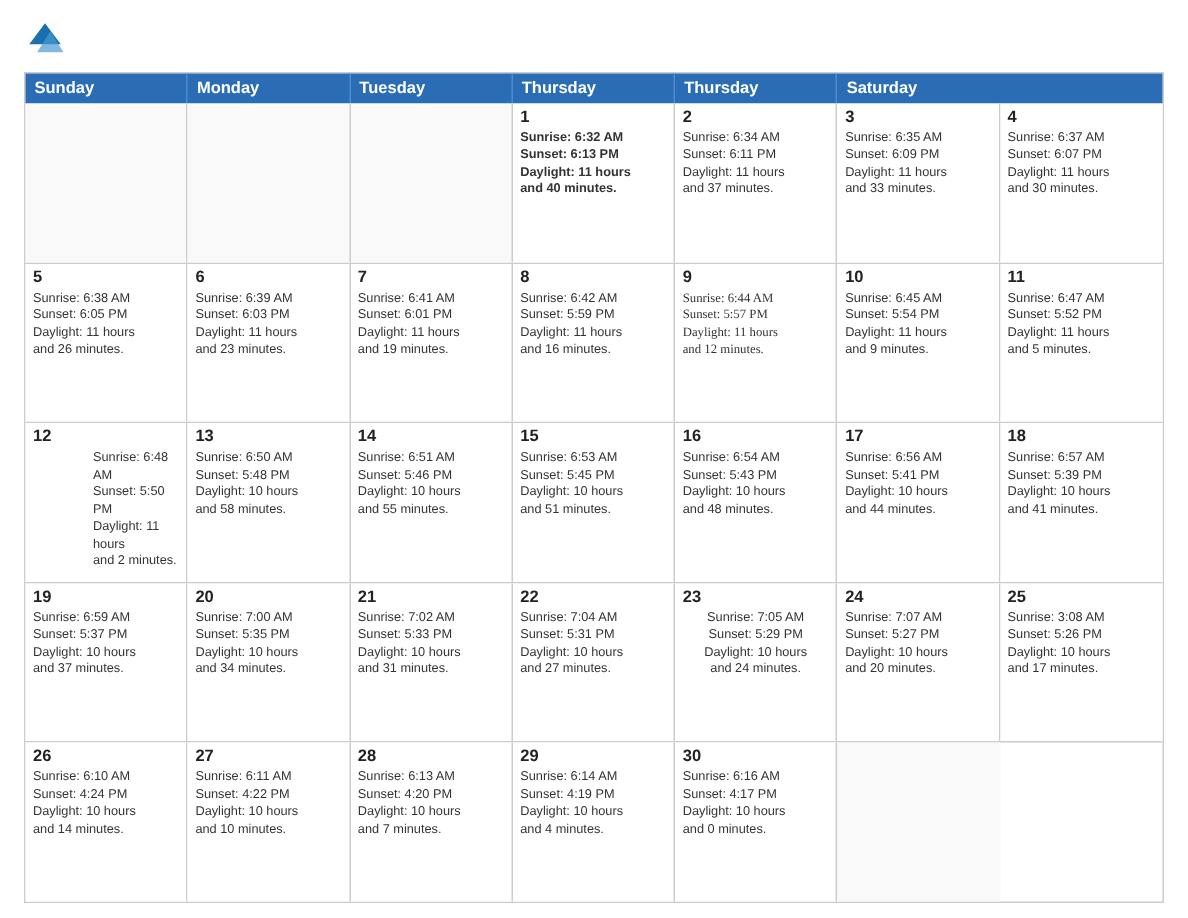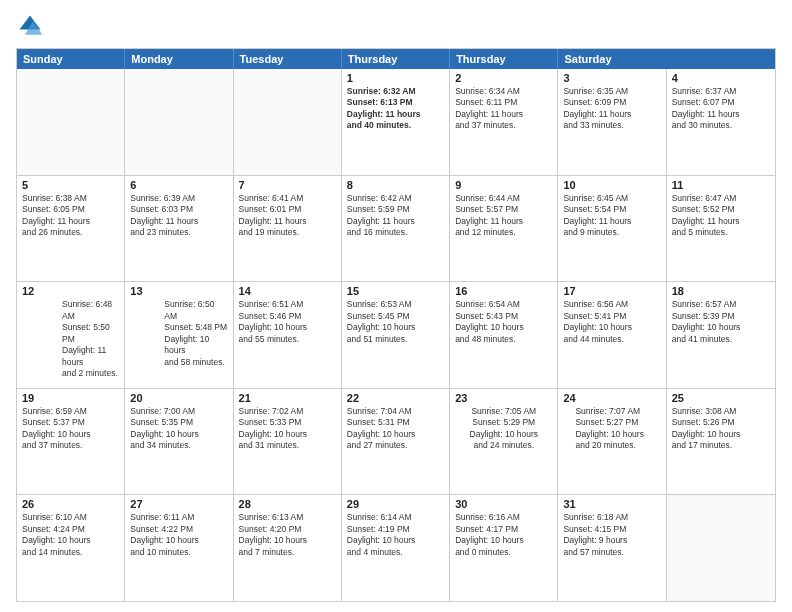--- a/index.html
+++ b/index.html
@@ -195,21 +195,21 @@
           </div>
           <div class="cal-cell">
             <div class="day-num">8</div>
             <div class="cell-text" style="white-space: pre-line;">Sunrise: 6:42 AM
 Sunset: 5:59 PM
 Daylight: 11 hours
 and 16 minutes.</div>
           </div>
           <div class="cal-cell">
             <div class="day-num">9</div>
-            <div class="cell-text" style="white-space: pre-line;">Sunrise: 6:44 AM
+            <div class="cell-text" style="white-space: pre-line; font-family: Liberation Serif, serif;">Sunrise: 6:44 AM
 Sunset: 5:57 PM
 Daylight: 11 hours
 and 12 minutes.</div>
           </div>
           <div class="cal-cell">
             <div class="day-num">10</div>
             <div class="cell-text" style="white-space: pre-line;">Sunrise: 6:45 AM
 Sunset: 5:54 PM
 Daylight: 11 hours
 and 9 minutes.</div>
@@ -225,21 +225,21 @@
         <div class="cal-row">
           <div class="cal-cell">
             <div class="day-num">12</div>
             <div class="cell-text" style="white-space: pre-line; margin-left: 40px;">Sunrise: 6:48 AM
 Sunset: 5:50 PM
 Daylight: 11 hours
 and 2 minutes.</div>
           </div>
           <div class="cal-cell">
             <div class="day-num">13</div>
-            <div class="cell-text" style="white-space: pre-line; margin-left: 34px;">Sunrise: 6:50 AM
+            <div class="cell-text" style="white-space: pre-line;">Sunrise: 6:50 AM
 Sunset: 5:48 PM
 Daylight: 10 hours
 and 58 minutes.</div>
           </div>
           <div class="cal-cell">
             <div class="day-num">14</div>
             <div class="cell-text" style="white-space: pre-line;">Sunrise: 6:51 AM
 Sunset: 5:46 PM
 Daylight: 10 hours
 and 55 minutes.</div>
@@ -304,21 +304,21 @@
           </div>
           <div class="cal-cell">
             <div class="day-num">23</div>
             <div class="cell-text" style="white-space: pre-line; text-align: center;">Sunrise: 7:05 AM
 Sunset: 5:29 PM
 Daylight: 10 hours
 and 24 minutes.</div>
           </div>
           <div class="cal-cell">
             <div class="day-num">24</div>
-            <div class="cell-text" style="white-space: pre-line; margin-left: 12px;">Sunrise: 7:07 AM
+            <div class="cell-text" style="white-space: pre-line;">Sunrise: 7:07 AM
 Sunset: 5:27 PM
 Daylight: 10 hours
 and 20 minutes.</div>
           </div>
           <div class="cal-cell">
             <div class="day-num">25</div>
             <div class="cell-text" style="white-space: pre-line;">Sunrise: 3:08 AM
 Sunset: 5:26 PM
 Daylight: 10 hours
 and 17 minutes.</div>
@@ -352,25 +352,18 @@
 Sunset: 4:19 PM
 Daylight: 10 hours
 and 4 minutes.</div>
           </div>
           <div class="cal-cell">
             <div class="day-num">30</div>
             <div class="cell-text" style="white-space: pre-line;">Sunrise: 6:16 AM
 Sunset: 4:17 PM
 Daylight: 10 hours
 and 0 minutes.</div>
-          </div>
-          <div class="cal-cell">
-            <div class="day-num">31</div>
-            <div class="cell-text" style="white-space: pre-line;">Sunrise: 6:18 AM
-Sunset: 4:15 PM
-Daylight: 9 hours
-and 57 minutes.</div>
           </div>
           <div class="cal-cell empty"></div>
         </div>
       </div>
   </div>
 </div>
 
 </body></html>

